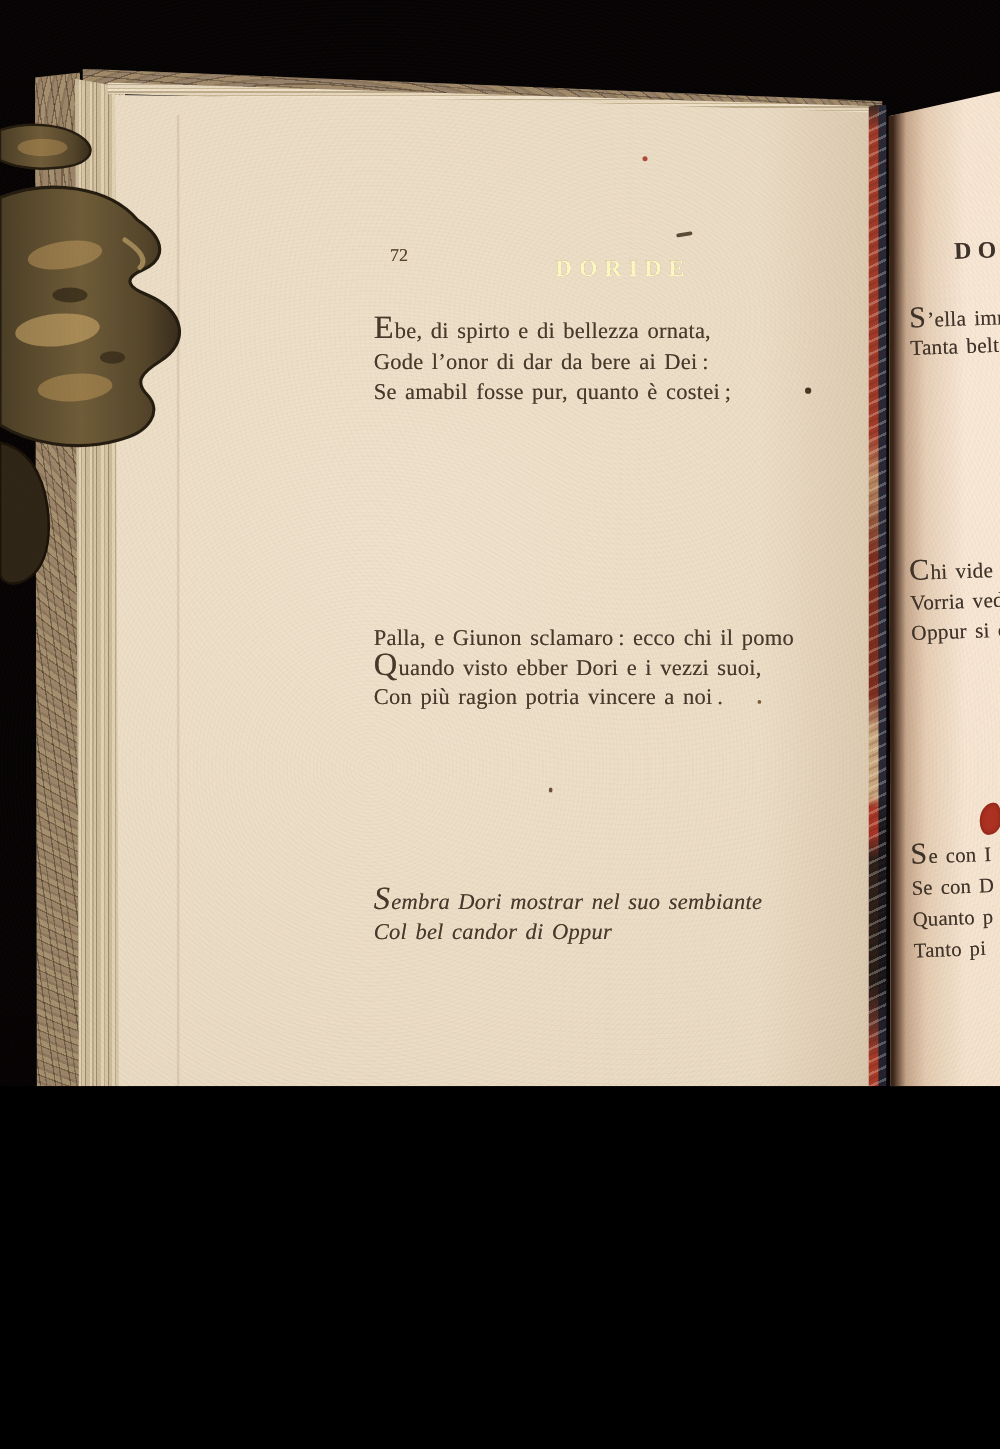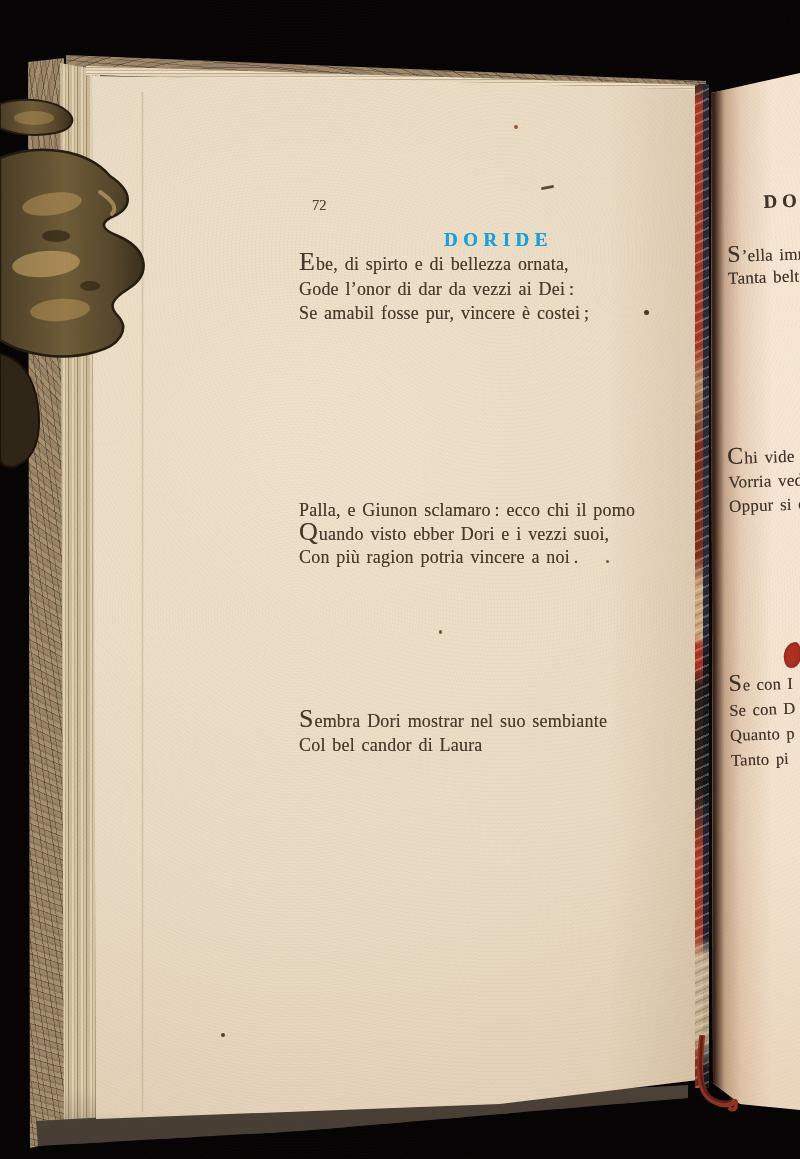--- a/index.html
+++ b/index.html
@@ -1,16 +1,16 @@
 <!DOCTYPE html>
 <html><head>
 <meta charset="utf-8">
 <style>
   html,body{margin:0;padding:0;background:#000;}
-  #stage{position:relative;width:800px;height:1159px;overflow:hidden;
+  #stage{position:relative;width:800px;height:869px;overflow:hidden;
          background:#060304;font-family:"Liberation Serif","DejaVu Serif",serif;}
   .abs{position:absolute;}
 
   
   .full{left:0;top:0;width:800px;height:1159px;}
   #cover-left{
     clip-path:polygon(28px 62px,64px 58px,66px 1140px,30px 1148px);
     background:
       repeating-linear-gradient(82deg, rgba(35,27,20,.38) 0 1px, transparent 1px 5px, rgba(45,33,24,.3) 5px 6px, transparent 6px 12px),
       repeating-radial-gradient(circle at 40% 12%, #8d775c 0 2px, #a5906f 2px 6px, #776248 6px 7px, #9b8468 7px 11px);
@@ -74,24 +74,24 @@
       #bfae90 87%,#b3a284 95%,#1c1b26 98%,#14131c 100%);}
   #ribbon-twist{position:absolute;left:0;top:0;width:100%;height:100%;
     background:repeating-linear-gradient(155deg, rgba(255,245,230,.26) 0 2px, transparent 2px 4px, rgba(80,35,25,.18) 4px 6px, transparent 6px 9px);}
 
   
   .ink{color:#46392b;text-shadow:0 0 .5px rgba(70,50,35,.55);}
   .line{font-size:18px;letter-spacing:.2px;word-spacing:2px;white-space:nowrap;}
   .initial{font-size:26px;line-height:0;letter-spacing:0;padding-right:1px;}
   #page-number{left:312px;top:196px;font-size:14.5px;line-height:18px;color:#56422f;}
   #header-left{left:444px;top:204px;font-size:19px;line-height:24px;font-weight:700;
-               letter-spacing:5.5px;color:#0ea5e9;margin-top:24px;}
+               letter-spacing:5.5px;color:#fef9c3;}
   #stanza-1{left:299px;top:252px;} #stanza-1 .line{line-height:24.5px;font-family:Liberation Serif, serif;}
   #stanza-2{left:299px;top:499px;} #stanza-2 .line{line-height:23.5px;}
-  #stanza-3{left:299px;top:709px;} #stanza-3 .line{line-height:24px;}
+  #stanza-3{left:299px;top:709px;} #stanza-3 .line{line-height:24px;font-style:italic;}
 
   .rp{transform:rotate(-2deg);transform-origin:left top;color:#3e332a;}
   .rp .line{font-size:17px;word-spacing:2px;}
   .rp .initial{font-size:24px;}
   #header-right{left:763px;top:190px;font-size:19px;line-height:24px;font-weight:700;
                 letter-spacing:5px;}
   #frag-1{left:727px;top:246px;} #frag-1 .line{line-height:22px;}
   #frag-2{left:727px;top:447px;} #frag-2 .line{line-height:24px;}
   #frag-3{left:728px;top:673px;} #frag-3 .line{line-height:25px;font-size:16.5px;}
 
@@ -160,31 +160,31 @@
     <ellipse cx="34" cy="22" rx="20" ry="7" fill="rgba(200,160,95,.4)"></ellipse>
     <ellipse cx="56" cy="140" rx="14" ry="6" fill="rgba(30,22,12,.55)"></ellipse>
     <ellipse cx="90" cy="190" rx="10" ry="5" fill="rgba(30,22,12,.5)"></ellipse>
     <path d="M100 96 C112 104 118 112 112 118" fill="none" stroke="rgba(230,195,130,.5)" stroke-width="4" stroke-linecap="round"></path>
   </svg>
 
   <div class="abs ink" id="page-number">72</div>
   <div class="abs ink" id="header-left">DORIDE</div>
   <div class="abs ink" id="stanza-1">
       <div class="line"><span class="initial">E</span>be, di spirto e di bellezza ornata,</div>
-      <div class="line">Gode l’onor di dar da vezzi ai Dei :</div>
-      <div class="line">Se amabil fosse pur, vincere è costei ;</div>
+      <div class="line">Gode l’onor di dar da bere ai Dei :</div>
+      <div class="line">Se amabil fosse pur, quanto è costei ;</div>
     </div>
   <div class="abs ink" id="stanza-2">
       <div class="line">Palla, e Giunon sclamaro : ecco chi il pomo</div>
       <div class="line"><span class="initial">Q</span>uando visto ebber Dori e i vezzi suoi,</div>
       <div class="line">Con più ragion potria vincere a noi .</div>
     </div>
   <div class="abs ink" id="stanza-3">
       <div class="line"><span class="initial">S</span>embra Dori mostrar nel suo sembiante</div>
-      <div class="line">Col bel candor di Laura</div>
+      <div class="line">Col bel candor di Oppur</div>
     </div>
 
   <div class="abs ink rp" id="header-right">DO</div>
   <div class="abs ink rp" id="frag-1">
       <div class="line"><span class="initial">S</span>’ella immortal</div>
       <div class="line">Tanta beltà non</div>
     </div>
   <div class="abs ink rp" id="frag-2">
       <div class="line"><span class="initial">C</span>hi vide Do</div>
       <div class="line">Vorria veder</div>

